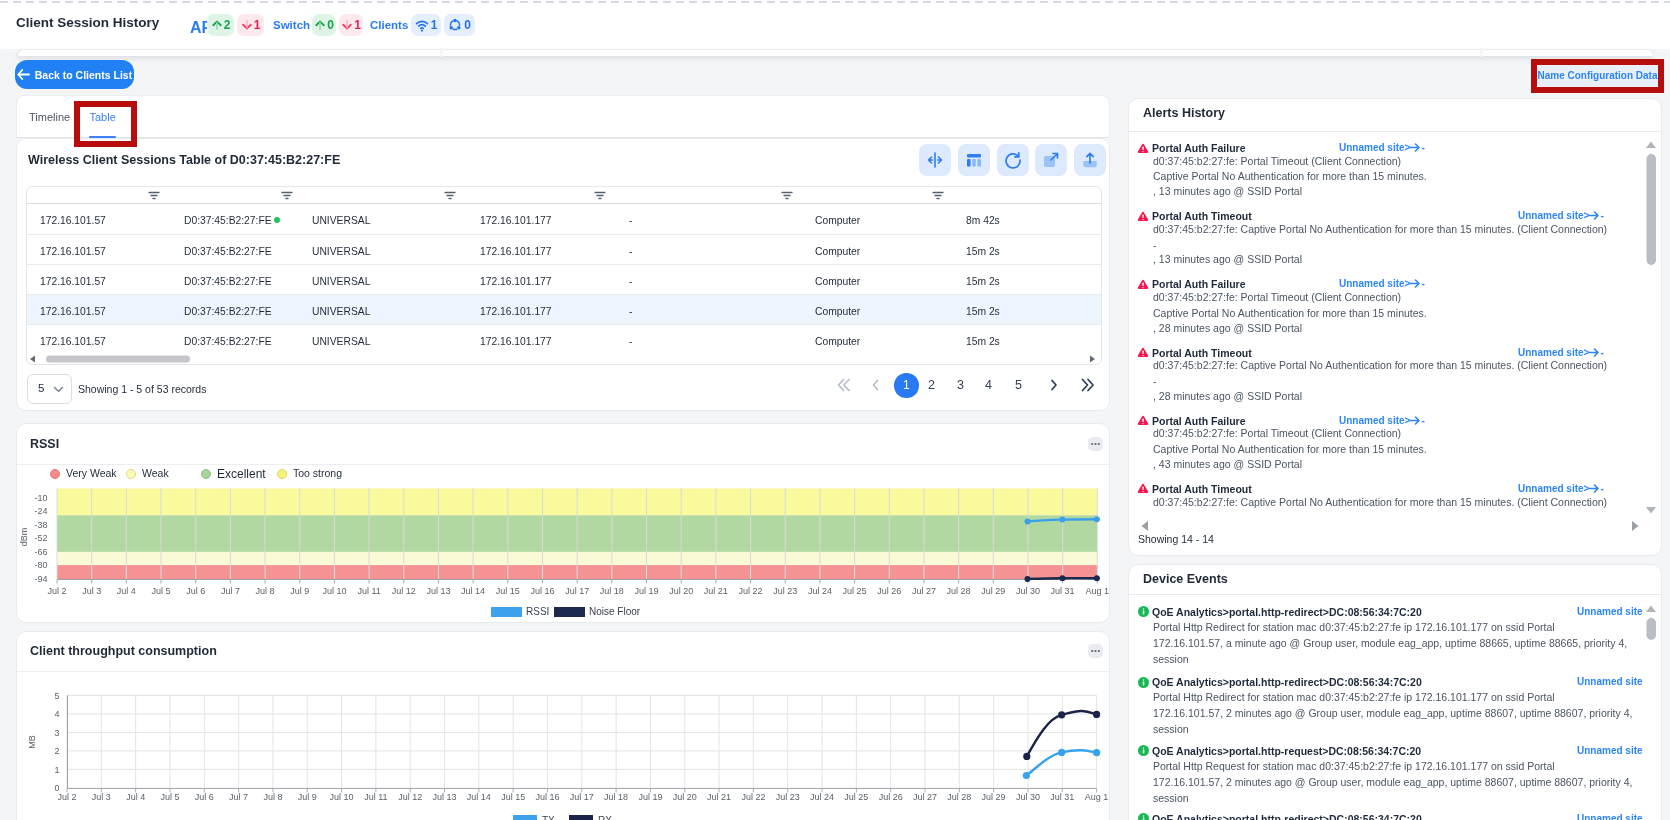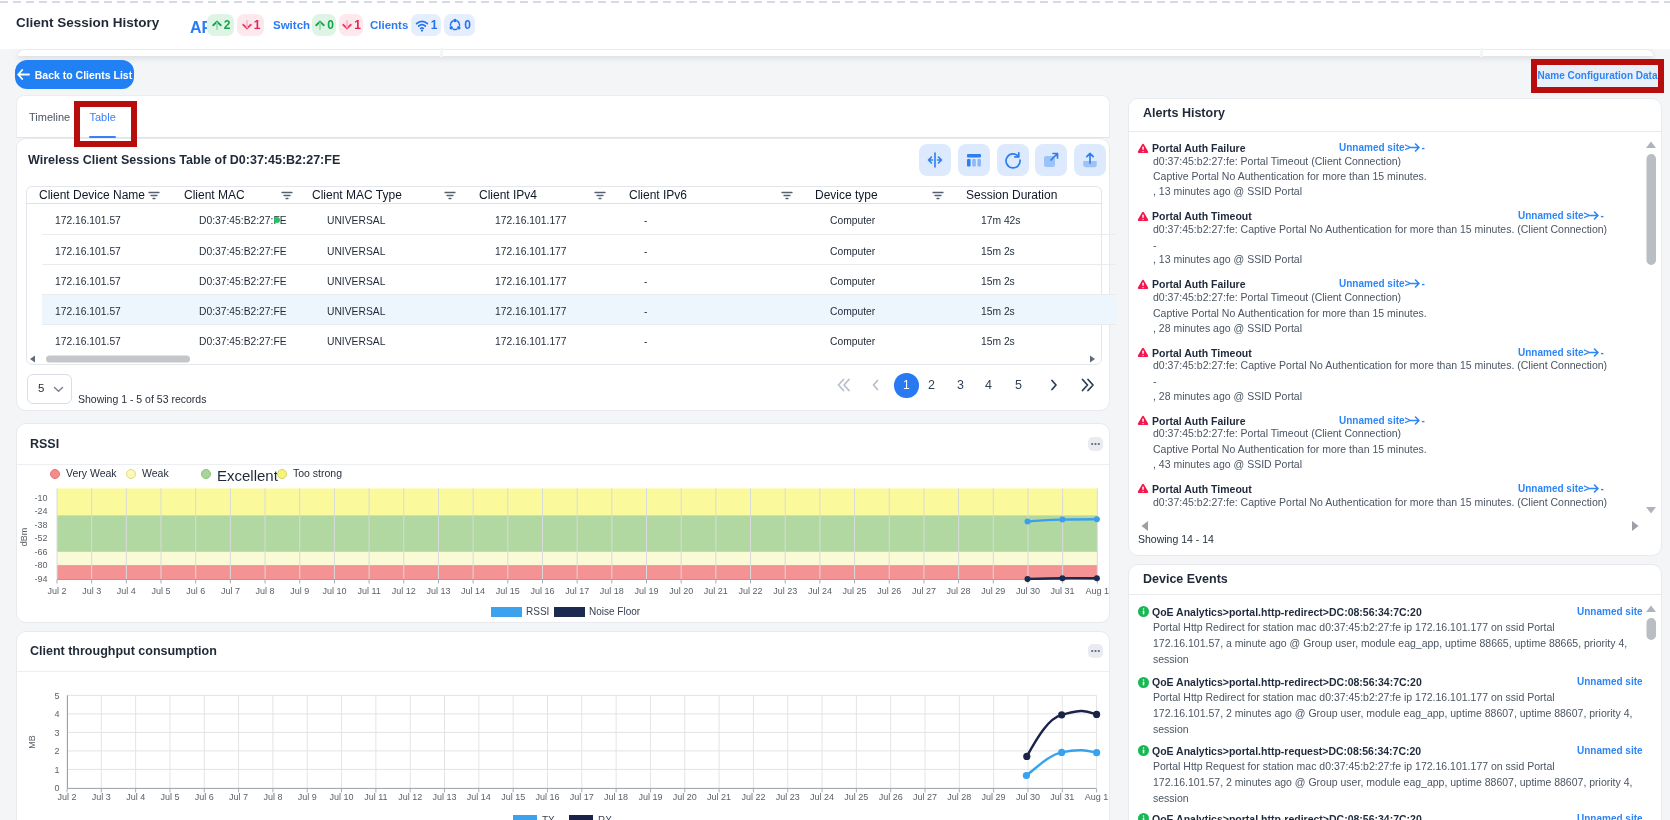--- a/index.html
+++ b/index.html
@@ -9,21 +9,21 @@
 .abs { position:absolute; }
 .card { position:absolute; background:#fff; border:1px solid #e8eaee; border-radius:10px; }
 .ctitle { font-weight:bold; font-size:12.5px; color:#1f2937; }
 .blue { color:#2b7cf3; }
 .badge { position:absolute; height:22px; top:14px; border-radius:7px; display:flex; align-items:center; justify-content:center; font-weight:bold; font-size:12px; }
 .link { color:#2e86f6; font-weight:bold; }
 .redbox { position:absolute; border:6px solid #b70d0d; z-index:40; }
 .tbtn { top:144px; width:32px; height:32px; background:#ddeafd; border-radius:8px; display:flex; align-items:center; justify-content:center; }
 .hrow { position:absolute; left:0; width:1110px; height:14px; }
 .hrow span { position:absolute; font-size:12px; font-weight:500; color:#111827; white-space:nowrap; }
-.drow { position:absolute; left:42px; width:1074px; height:30px; }
+.drow { position:absolute; left:27px; width:1074px; height:30px; }
 .drow span { position:absolute; top:10.5px; font-size:10.3px; color:#1f2937; white-space:nowrap; }
 .pnum { top:378px; font-size:12.5px; color:#334155; }
 .axis { font-size:9px; fill:#5b6269; }
 .evt-title { position:absolute; left:1152px; font-weight:bold; font-size:10.5px; color:#1e293b; white-space:nowrap; line-height:12px; }
 .evt-body { position:absolute; left:1153px; font-size:10.5px; color:#4b5563; white-space:nowrap; line-height:15.4px; }
 .alink { position:absolute; font-size:10px; line-height:12px; white-space:nowrap; }
 </style>
 </head>
 <body>
 <div id="app">
@@ -117,29 +117,20 @@
     </div>
   <div class="abs tbtn" style="left:1074px;">
     <svg width="18" height="18" viewBox="0 0 18 18">
         <path d="M3 10 L3 14 A1.5 1.5 0 0 0 4.5 15.5 L13.5 15.5 A1.5 1.5 0 0 0 15 14 L15 10" fill="#9cc3f8" stroke="#9cc3f8" stroke-width="1.5"></path>
         <path d="M9 12 L9 2.6 M5.8 5.6 L9 2.3 L12.2 5.6" fill="none" stroke="#2e7ef0" stroke-width="1.7" stroke-linecap="round" stroke-linejoin="round"></path>
       </svg>
     </div>
 
   <div class="abs" style="left:26px;top:186px;width:1076px;height:179px;border:1px solid #e3e6ea;border-radius:6px;background:#fff;"></div>
   <div class="abs" style="left:27px;top:203px;width:1074px;height:1px;background:#dde1e6;"></div>
-  <div class="hrow" style="top:188px;">
-    <span style="left:39px;">Client Device Name</span>
-      <span style="left:184px;">Client MAC</span>
-      <span style="left:312px;">Client MAC Type</span>
-      <span style="left:479px;">Client IPv4</span>
-      <span style="left:629px;">Client IPv6</span>
-      <span style="left:815px;">Device type</span>
-      <span style="left:966px;">Session Duration</span>
-  </div>
   <svg class="abs" style="left:0;top:190px;" width="1110" height="10">
     <g stroke="#566170" stroke-width="1.3" stroke-linecap="round">
       <g id="f1">
           <path d="M149 2.5 h10"></path>
           <path d="M151 5.5 h6"></path>
           <path d="M153 8.5 h2"></path>
         </g>
       <use href="#f1" x="133"></use>
         <use href="#f1" x="296"></use>
         <use href="#f1" x="446"></use>
@@ -147,21 +138,21 @@
         <use href="#f1" x="784"></use>
     </g>
   </svg>
   <div class="drow" style="top:204px;">
       <span style="left:13px;">172.16.101.57</span>
       <span style="left:157px;">D0:37:45:B2:27:FE</span>
       <span style="left:285px;">UNIVERSAL</span>
       <span style="left:453px;">172.16.101.177</span>
       <span style="left:602px;">-</span>
       <span style="left:788px;">Computer</span>
-      <span style="left:939px;">17m 42s</span>
+      <span style="left:939px;">8m 42s</span>
     </div>
   <div class="abs" style="left:274px;top:217px;width:6px;height:6px;border-radius:50%;background:#21c55d;"></div>
   <div class="drow" style="top:234px;border-top:1px solid #e9ebee;">
       <span style="left:13px;">172.16.101.57</span>
       <span style="left:157px;">D0:37:45:B2:27:FE</span>
       <span style="left:285px;">UNIVERSAL</span>
       <span style="left:453px;">172.16.101.177</span>
       <span style="left:602px;">-</span>
       <span style="left:788px;">Computer</span>
       <span style="left:939px;">15m 2s</span>
@@ -197,21 +188,21 @@
     <path d="M2 1.5 L2 8.5 L7 5 Z" fill="#606a76" transform="rotate(180 4.5 5)"></path>
     <rect x="18" y="1.5" width="144" height="7" rx="3.5" fill="#c4c6c9"></rect>
     <path d="M1062 1.5 L1062 8.5 L1067 5 Z" fill="#606a76"></path>
   </svg>
 
   <div class="abs" style="left:27px;top:374px;width:45px;height:30px;background:#fff;border:1px solid #d8dde6;border-radius:6px;"></div>
   <div class="abs" style="left:38px;top:382px;font-size:11.5px;color:#1f2937;">5</div>
   <svg class="abs" style="left:53px;top:386px;" width="11" height="7">
       <path d="M1.5 1.5 L5.5 5.2 L9.5 1.5" fill="none" stroke="#7a8494" stroke-width="1.5" stroke-linecap="round" stroke-linejoin="round"></path>
     </svg>
-  <div class="abs" style="left:78px;top:393px;font-size:10.5px;color:#1f2937;">Showing 1 - 5 of 53 records</div>
+  <div class="abs" style="left:78px;top:383px;font-size:10.5px;color:#1f2937;">Showing 1 - 5 of 53 records</div>
   <svg class="abs" style="left:836px;top:376px;" width="260" height="18">
     <g stroke="#b6bdcb" stroke-width="1.7" fill="none" stroke-linecap="round" stroke-linejoin="round">
       <path d="M7.5 3.5 L2.5 9 L7.5 14.5 M13 3.5 L8 9 L13 14.5"></path>
       <path d="M41.5 4.5 L37.5 9 L41.5 13.5"></path>
     </g>
     <g stroke="#2b3b55" stroke-width="1.7" fill="none" stroke-linecap="round" stroke-linejoin="round">
       <path d="M216 4.5 L220 9 L216 13.5"></path>
       <path d="M246.5 3.5 L251.5 9 L246.5 14.5 M252 3.5 L257 9 L252 14.5"></path>
     </g>
   </svg>
@@ -227,21 +218,21 @@
         <circle cx="4.2" cy="7" r="1.1" fill="#5a6478"></circle>
         <circle cx="7.5" cy="7" r="1.1" fill="#5a6478"></circle>
         <circle cx="10.8" cy="7" r="1.1" fill="#5a6478"></circle>
       </svg></div>
   <div class="abs" style="left:17px;top:464px;width:1092px;height:1px;background:#edeef2;"></div>
   <div class="abs" style="left:50px;top:469px;width:10px;height:10px;border-radius:50%;background:#f58c8c;border:1px solid #e57373;"></div>
   <div class="abs" style="left:66px;top:467px;font-size:10.5px;color:#1f2937;">Very Weak</div>
   <div class="abs" style="left:126px;top:469px;width:10px;height:10px;border-radius:50%;background:#fbf9b9;border:1px solid #e0dc7e;"></div>
   <div class="abs" style="left:142px;top:467px;font-size:10.5px;color:#1f2937;">Weak</div>
   <div class="abs" style="left:201px;top:469px;width:10px;height:10px;border-radius:50%;background:#a9d59a;border:1px solid #8cc27b;"></div>
-  <div class="abs" style="left:217px;top:467px;font-size:15px;color:#1f2937;">Excellent</div>
+  <div class="abs" style="left:217px;top:467px;font-size:12px;color:#1f2937;">Excellent</div>
   <div class="abs" style="left:277px;top:469px;width:10px;height:10px;border-radius:50%;background:#f6f37c;border:1px solid #dcd755;"></div>
   <div class="abs" style="left:293px;top:467px;font-size:10.5px;color:#1f2937;">Too strong</div>
   <svg class="abs" style="left:16px;top:456px;" width="1094" height="150">
     <rect x="41" y="32.4" width="1040.3" height="26.9" fill="#fafa9d"></rect>
     <rect x="41" y="59.3" width="1040.3" height="36.6" fill="#b2d8a2"></rect>
     <rect x="41" y="95.9" width="1040.3" height="13.2" fill="#fafad7"></rect>
     <rect x="41" y="109.1" width="1040.3" height="13.9" fill="#f59394"></rect>
     <g id="rgrid" stroke="#d8dadb" stroke-width="1">
         <line x1="41" y1="32.4" x2="41" y2="123"></line>
         <line x1="41" y1="123.5" x2="41" y2="127.5" stroke="#a9adb2"></line>

